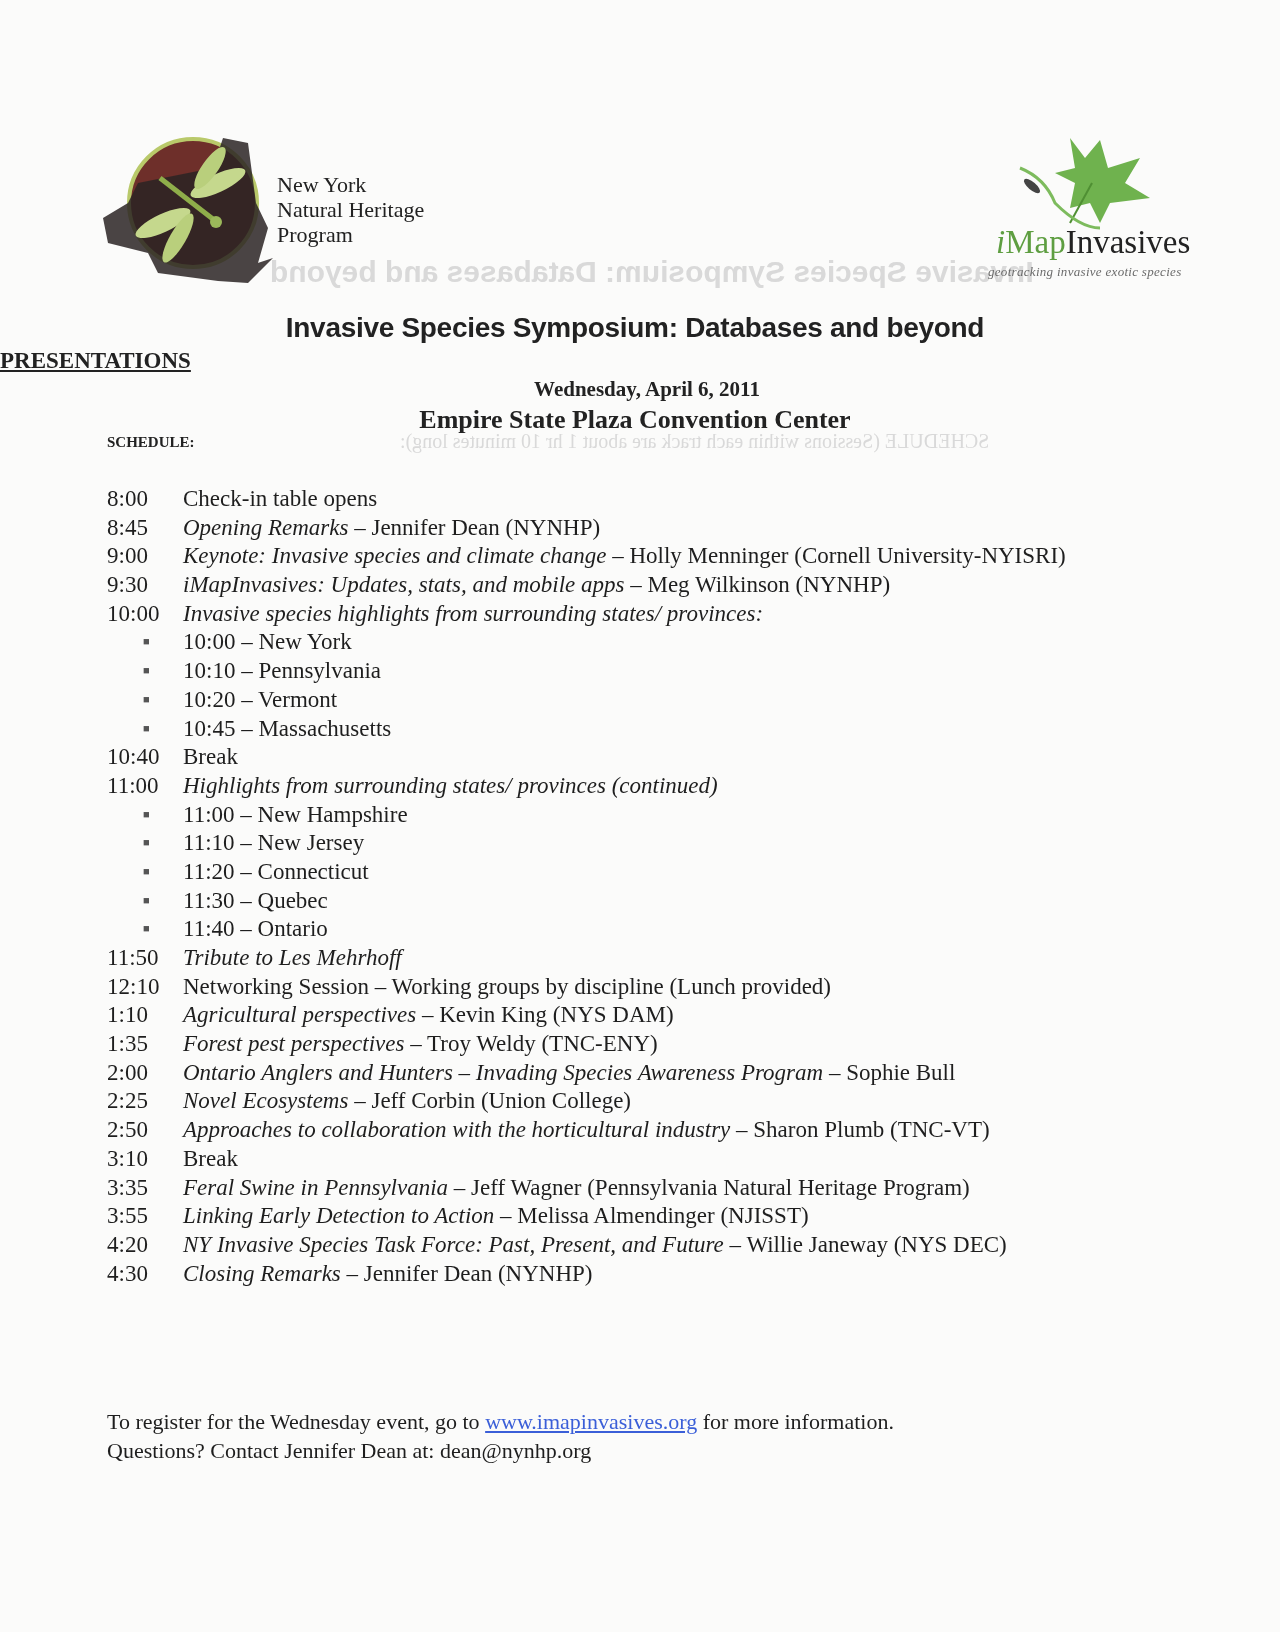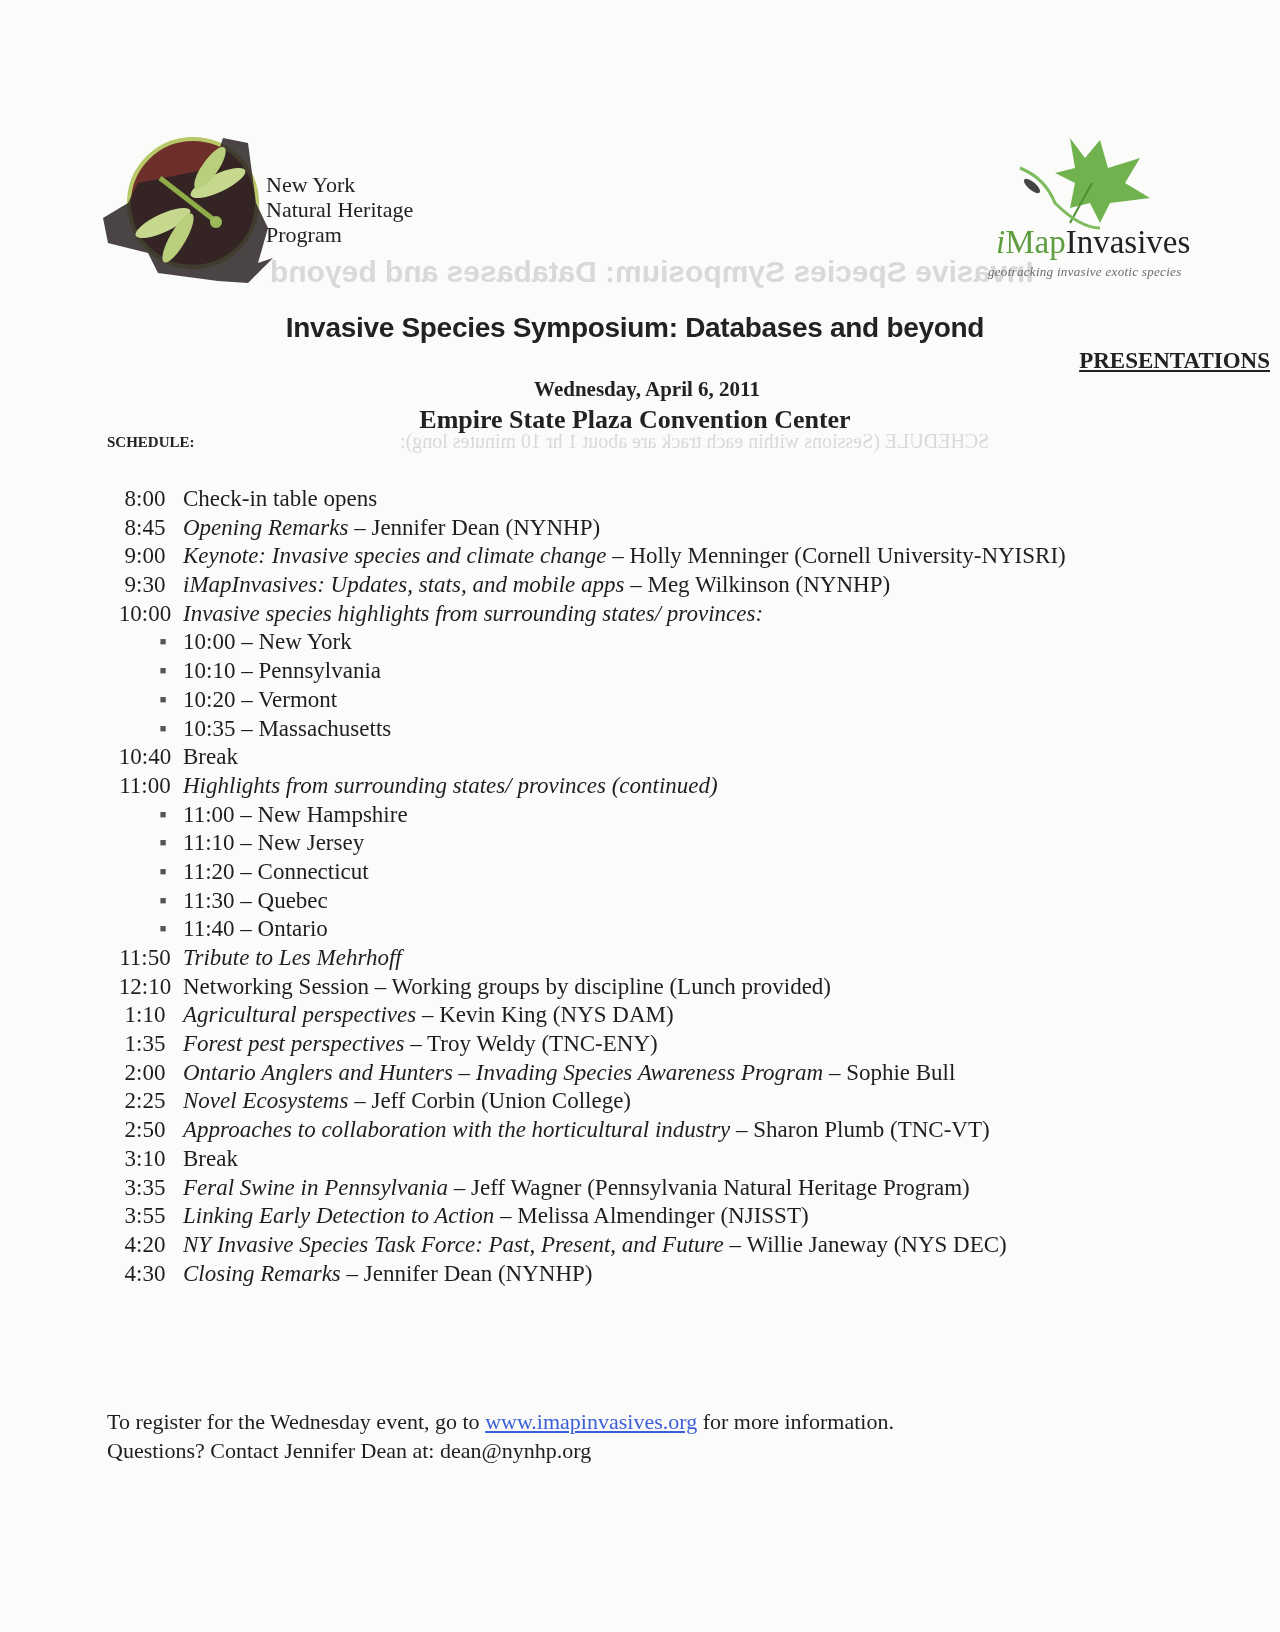--- a/index.html
+++ b/index.html
@@ -5,36 +5,36 @@
   html, body { margin: 0; padding: 0; }
   body {
     width: 1280px; height: 1632px; position: relative; overflow: hidden;
     background: #fbfbfa;
     font-family: "Liberation Serif", "DejaVu Serif", serif;
     color: #1e1e1e;
   }
   .ghost { position: absolute; color: #d9d9d9; font-family: "Liberation Serif", serif; transform: scaleX(-1); white-space: nowrap; }
   
   .nynhp-logo { position: absolute; left: 98px; top: 133px; width: 190px; height: 155px; }
-  .nynhp-text { position: absolute; left: 266px; top: 172px; font-size: 22px; line-height: 25px; color: #222; }
+  .nynhp-text { position: absolute; left: 277px; top: 172px; font-size: 22px; line-height: 25px; color: #222; }
   .imap-logo { position: absolute; left: 1000px; top: 128px; width: 160px; height: 110px; }
   .imap-word { position: absolute; left: 996px; top: 224px; font-size: 33px; font-family: "Liberation Serif", serif; white-space: nowrap; }
   .imap-word .i-part { color: #5e9e41; font-style: italic; }
   .imap-word .map-part { color: #5e9e41; }
   .imap-word .inv-part { color: #222; }
   .imap-tag { position: absolute; left: 988px; top: 264px; font-size: 13px; font-style: italic; color: #6b6b6b; letter-spacing: 0.3px; white-space: nowrap; }
 
   .title { position: absolute; left: 0; width: 1270px; top: 312px; text-align: center;
     font-family: "Liberation Sans", "DejaVu Sans", sans-serif; font-weight: bold; font-size: 28px; color: #222; letter-spacing: -0.3px; }
-  .subtitle { position: absolute; left: 0; width: 1270px; top: 348px; text-align: right; font-weight: bold; font-size: 23px; text-decoration: underline; color: #222; }
+  .subtitle { position: absolute; left: 0; width: 1270px; top: 348px; text-align: left; font-weight: bold; font-size: 23px; text-decoration: underline; color: #222; }
   .date { position: absolute; left: 0; width: 1270px; top: 377px; text-align: center; font-weight: bold; font-size: 21px; color: #222; padding-left: 12px; }
   .venue { position: absolute; left: 0; width: 1270px; top: 405px; text-align: center; font-weight: bold; font-size: 26px; color: #222; }
   .sched-head { position: absolute; left: 107px; top: 434px; font-weight: bold; font-size: 15px; color: #222; }
 
-  .schedule { position: absolute; left: 107px; top: 486px; width: 1100px; text-align: center; }
+  .schedule { position: absolute; left: 107px; top: 486px; width: 1100px; }
   .row { height: 28.7px; display: flex; align-items: baseline; font-size: 23px; white-space: nowrap; }
   .row .time { width: 76px; flex: none; }
   .row .content { flex: none; }
   .row.sub { padding-left: 36px; }
   .row.sub .bullet { width: 40px; flex: none; color: #555; font-size: 11px; position: relative; top: -4px; }
   .ital { font-style: italic; margin-top: 15px; }
 
   .footer { position: absolute; left: 107px; top: 1386px; font-size: 22px; line-height: 29px; color: #1e1e1e; margin-top: 21px; }
   .footer a { color: #3b5fd8; text-decoration: underline; }
 </style>
@@ -103,21 +103,21 @@
     <div class="row sub">
       <span class="bullet">■</span>
       <span>10:10 – Pennsylvania</span>
     </div>
     <div class="row sub">
       <span class="bullet">■</span>
       <span>10:20 – Vermont</span>
     </div>
     <div class="row sub">
       <span class="bullet">■</span>
-      <span>10:35 – Massachusetts</span>
+      <span>10:45 – Massachusetts</span>
     </div>
     <div class="row">
       <span class="time">10:40</span>
       <span class="content"><span class="ital"></span><span>Break</span></span>
     </div>
     <div class="row">
       <span class="time">11:00</span>
       <span class="content"><span class="ital">Highlights from surrounding states/ provinces (continued)</span><span></span></span>
     </div>
     <div class="row sub">

